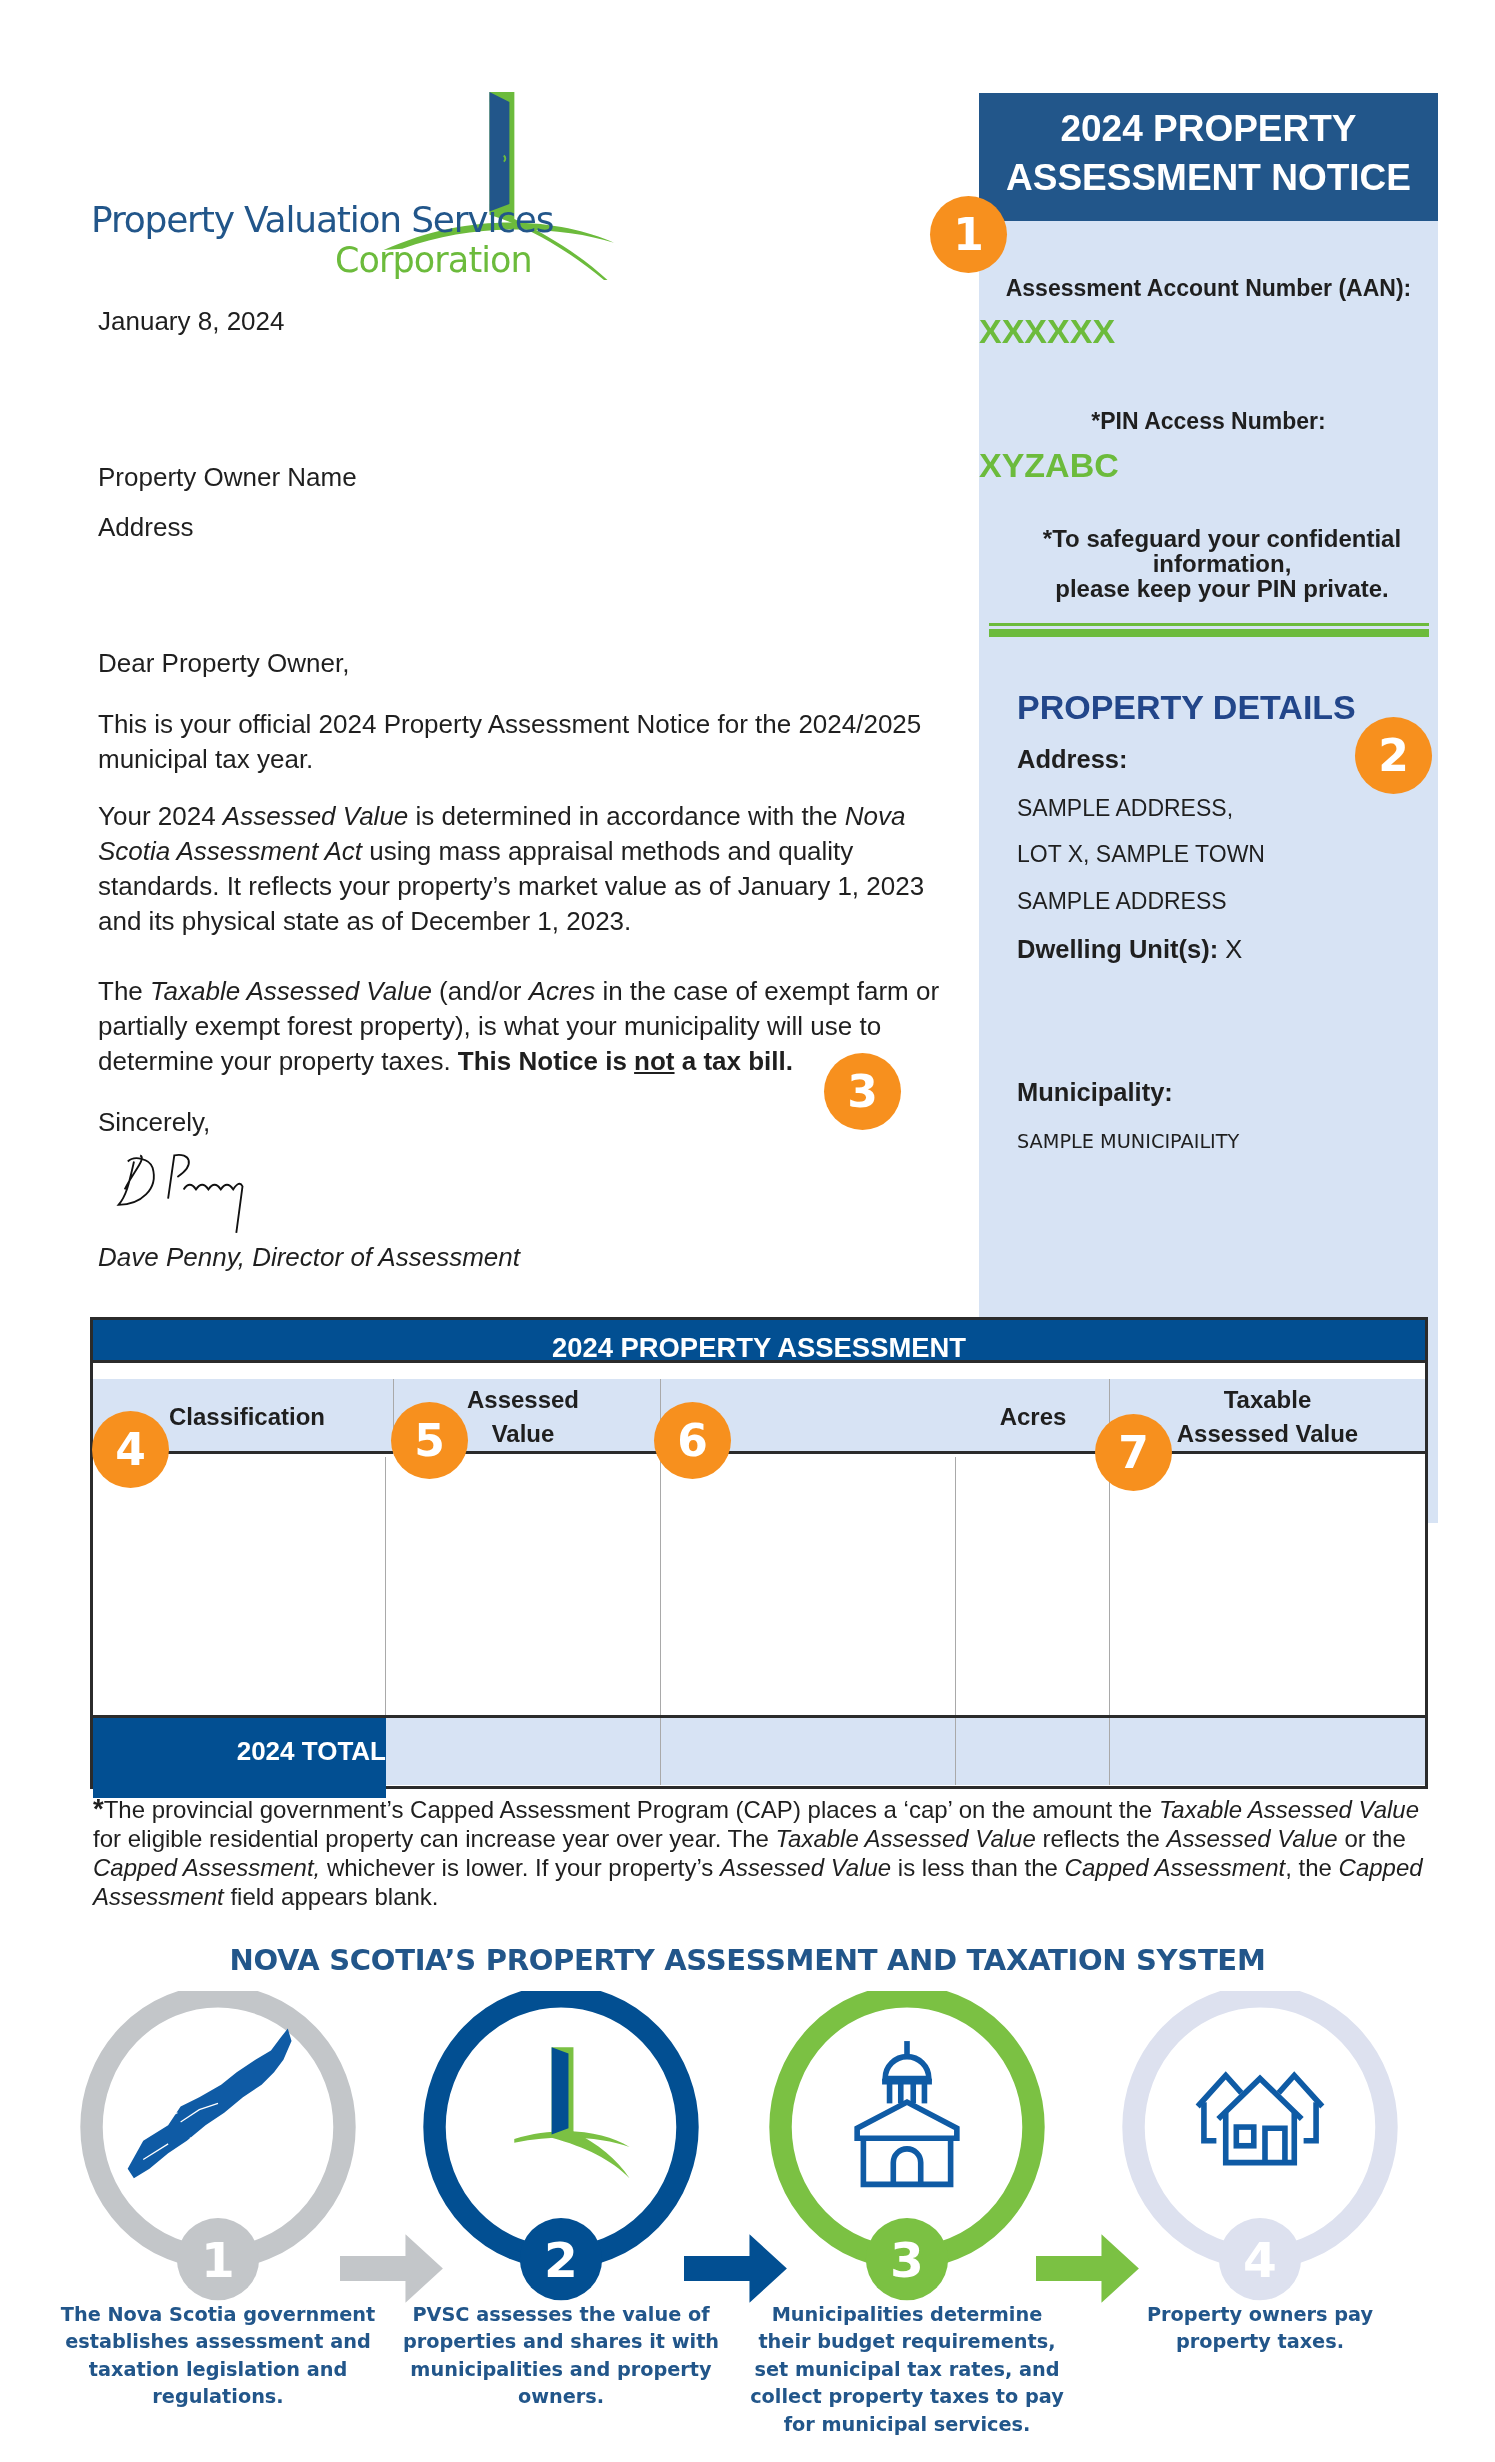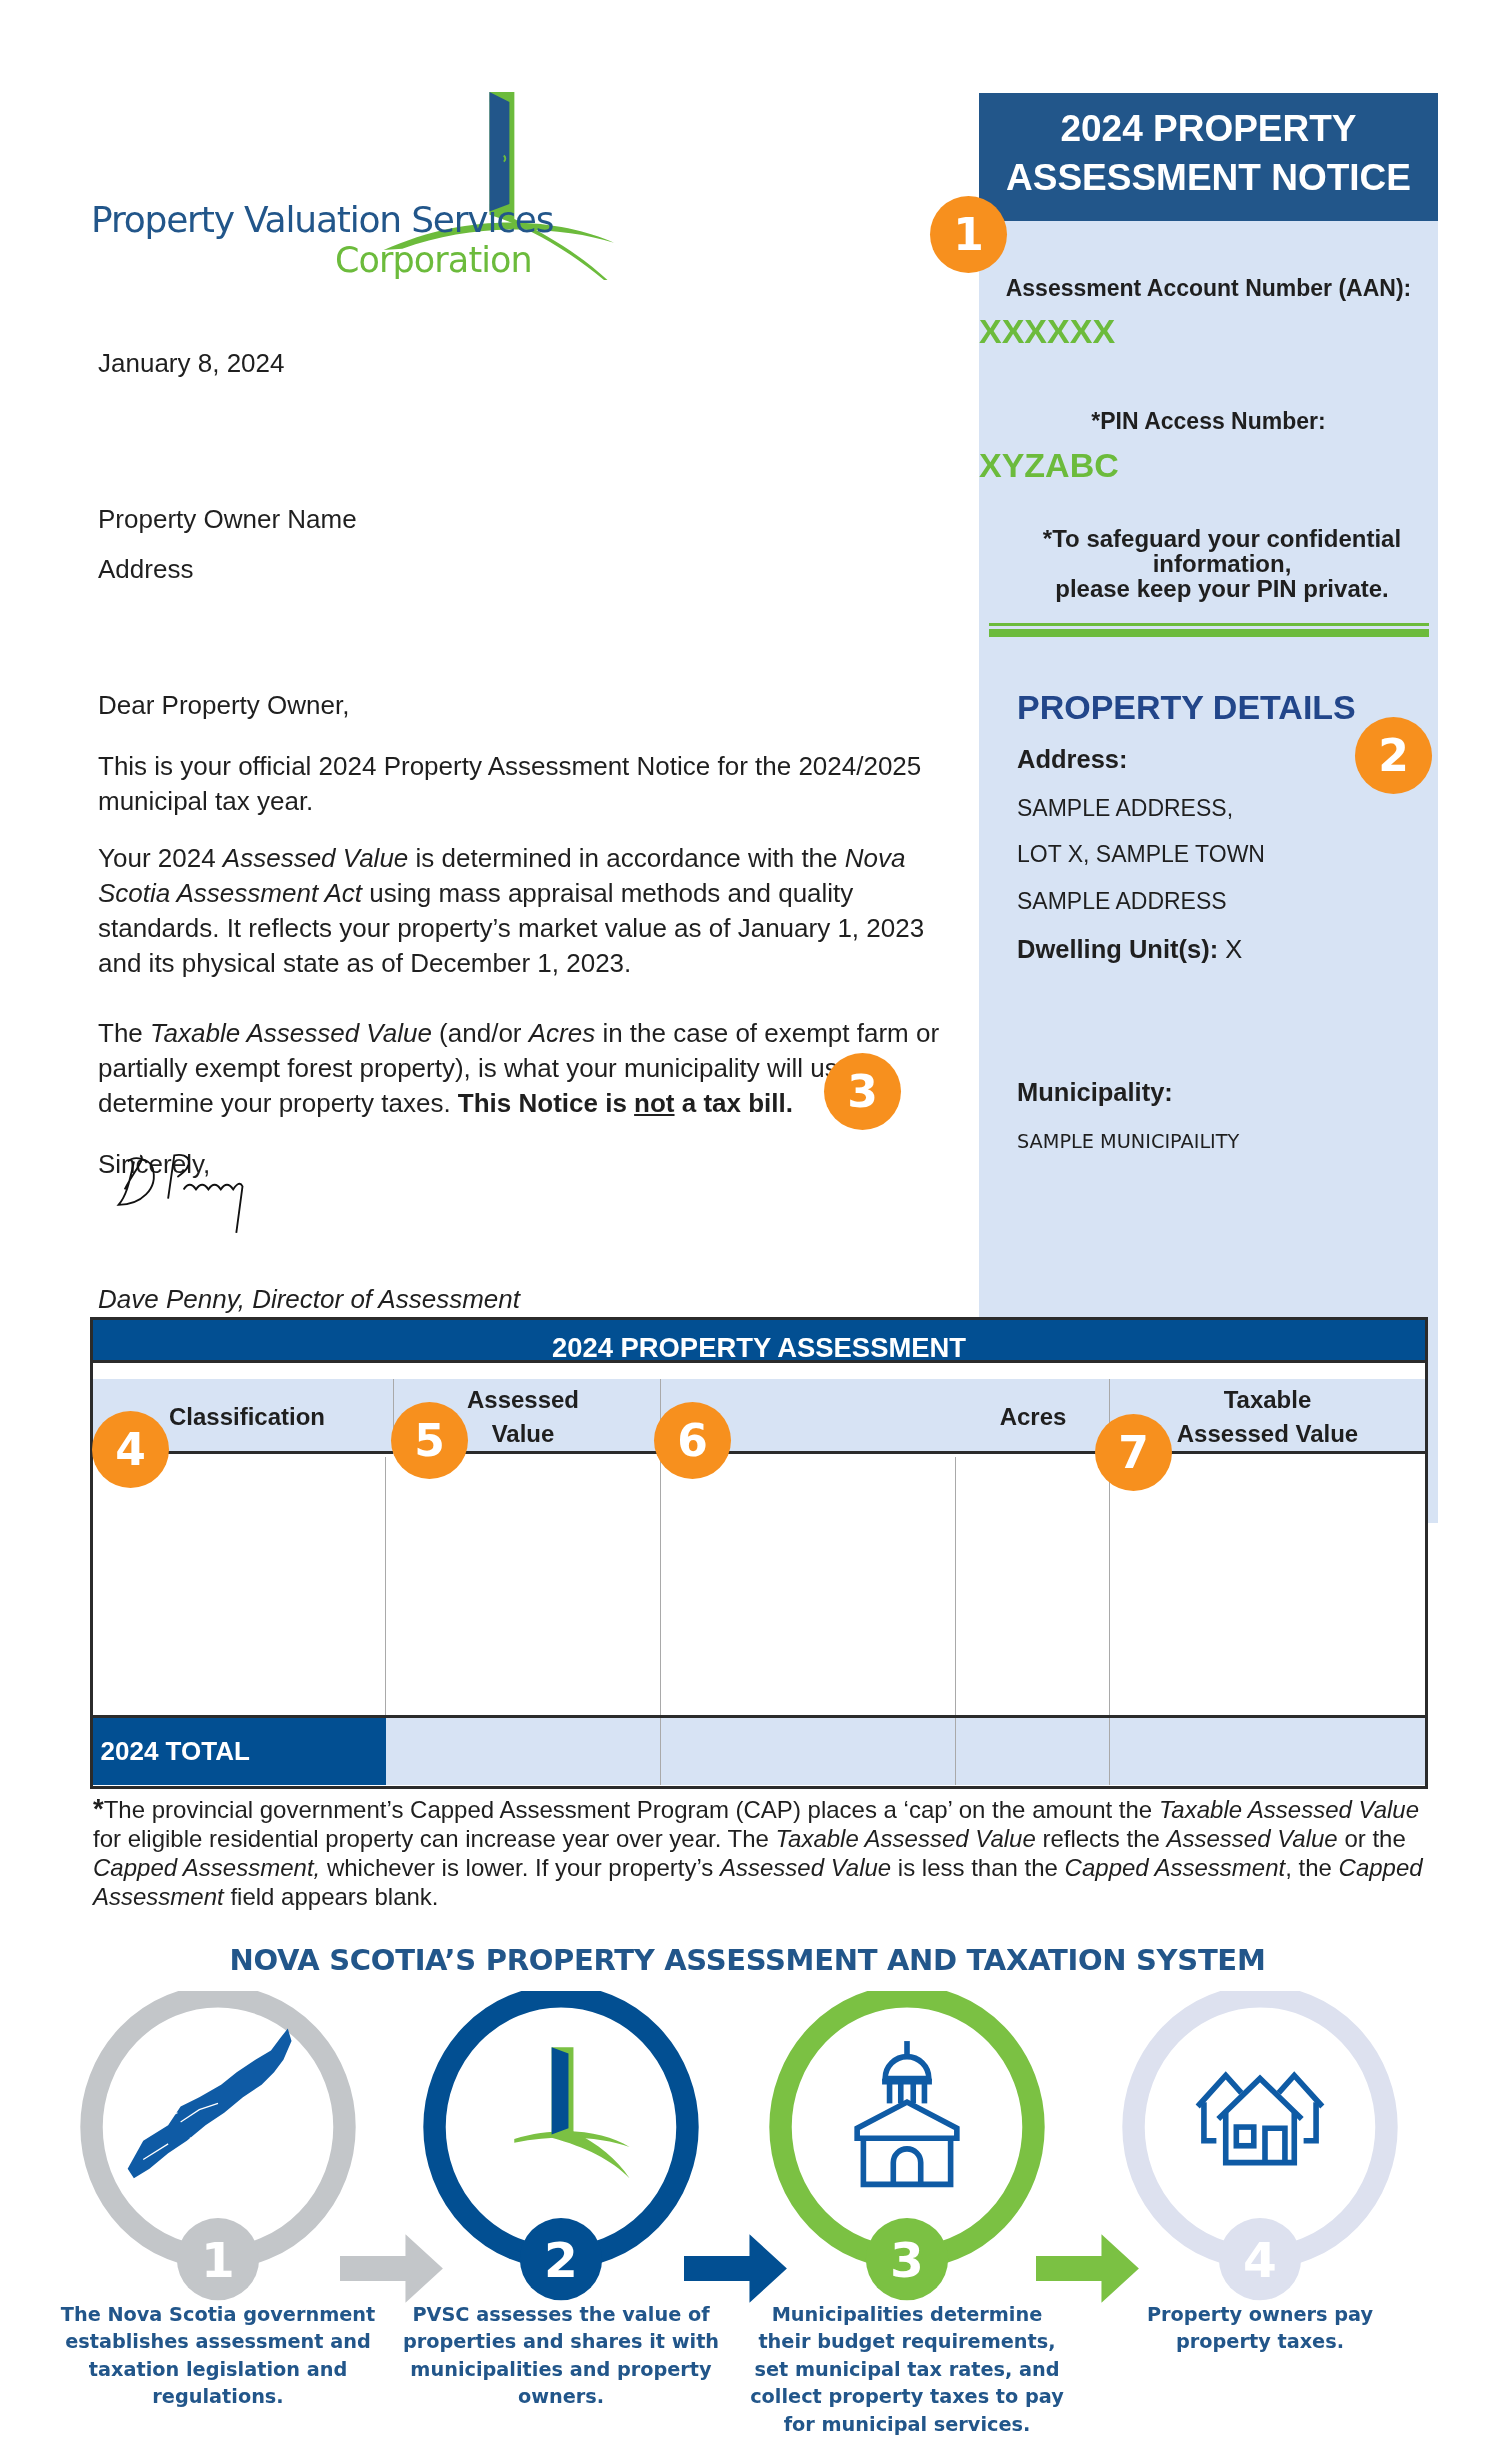--- a/index.html
+++ b/index.html
@@ -6,21 +6,21 @@
   html, body { width: 1495px; height: 2462px; background: #ffffff; overflow: hidden; }
   body { position: relative; font-family: "Liberation Sans", sans-serif; color: #1a1a1a; }
 
   
   .logo { position: absolute; left: 91px; top: 87px; width: 523px; height: 193px; }
   .logo svg { position: absolute; left: 0; top: 0; }
   .logo-line1 { position: absolute; left: 0; top: 112px; font-family: "DejaVu Sans", sans-serif; font-size: 36px; color: #22568a; letter-spacing: -1.2px; white-space: nowrap; }
   .logo-line2 { position: absolute; left: 244px; top: 153px; font-family: "DejaVu Sans", sans-serif; font-size: 35px; color: #6cbb3c; letter-spacing: -0.9px; white-space: nowrap; }
 
   
-  .letter { position: absolute; left: 98px; width: 866px; font-size: 26px; line-height: 35px; color: #1f1f1f; margin-top: 42px; }
+  .letter { position: absolute; left: 98px; width: 866px; font-size: 26px; line-height: 35px; color: #1f1f1f; }
   .date { top: 304px; }
   .owner-name { top: 460px; }
   .owner-address { top: 510px; }
   .salutation { top: 646px; }
   .para1 { top: 707px; }
   .para2 { top: 799px; }
   .para3 { top: 974px; }
   .closing { top: 1105px; }
   .signer { top: 1240px; font-style: italic; }
   .letter i { font-style: italic; }
@@ -46,21 +46,21 @@
   .badge { position: absolute; width: 62px; height: 62px; border-radius: 50%; background: #f7901e; color: #ffffff; font-weight: bold; font-size: 40px; line-height: 62px; text-align: center; font-family: "DejaVu Sans", sans-serif; z-index: 5; }
   .badge-lg { width: 77px; height: 77px; line-height: 77px; font-size: 44px; }
 
   
   .table { position: absolute; left: 90px; top: 1317px; width: 1338px; height: 472px; border: 3.1px solid #2b2b2b; background: #ffffff; }
   .table-title { position: absolute; left: 0; top: 0; width: 1332px; height: 43px; background: #024f92; color: #ffffff; font-weight: bold; font-size: 27.4px; line-height: 55px; text-align: center; border-bottom: 3.7px solid #2b2b2b; }
   .thead { position: absolute; left: 0; top: 59px; width: 1332px; height: 75px; background: #d7e3f4; border-bottom: 3.7px solid #2b2b2b; }
   .th { position: absolute; top: 0; height: 75px; display: flex; align-items: center; justify-content: center; text-align: center; font-weight: bold; font-size: 24px; line-height: 34px; color: #1f1f1f; border-right: 0.9px solid #a9a9a9; }
   .tbody-col { position: absolute; top: 137px; height: 258px; border-right: 0.9px solid #a9a9a9; }
   .total-row { position: absolute; left: 0; top: 395px; width: 1332px; height: 70px; border-top: 3.7px solid #2b2b2b; background: #d7e3f4; }
-  .total-label { position: absolute; left: 0; top: 0; width: 293px; height: 67px; background: #024f92; color: #ffffff; font-weight: bold; font-size: 26px; line-height: 67px; padding-left: 7.5px; }
+  .total-label { position: absolute; left: 0; top: 0; width: 293px; height: 80px; background: #024f92; color: #ffffff; font-weight: bold; font-size: 26px; line-height: 67px; padding-left: 7.5px; text-align: right; }
   .total-cell { position: absolute; top: 0; height: 67px; border-right: 0.9px solid #a9a9a9; }
 
   .footnote { position: absolute; left: 93px; top: 1794px; width: 1333px; font-size: 24px; line-height: 29px; color: #1f1f1f; }
   .footnote i { font-style: italic; }
   .footnote .star { font-weight: bold; font-size: 27.4px; }
 
   
   .info-title { position: absolute; left: 0; top: 1943px; width: 1495px; text-align: center; font-family: "DejaVu Sans", sans-serif; font-weight: bold; font-size: 29px; color: #22568a; letter-spacing: -0.3px; }
   .step { position: absolute; top: 1991px; width: 324px; height: 474px; }
   .step svg { position: absolute; left: 0; top: 0; }

